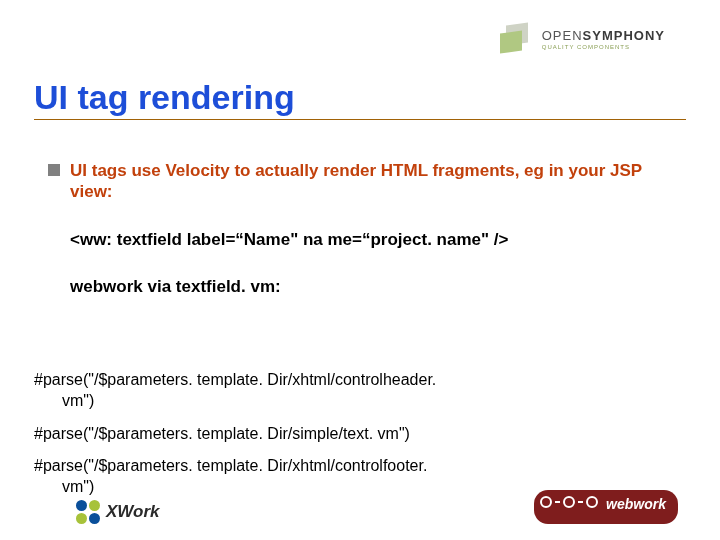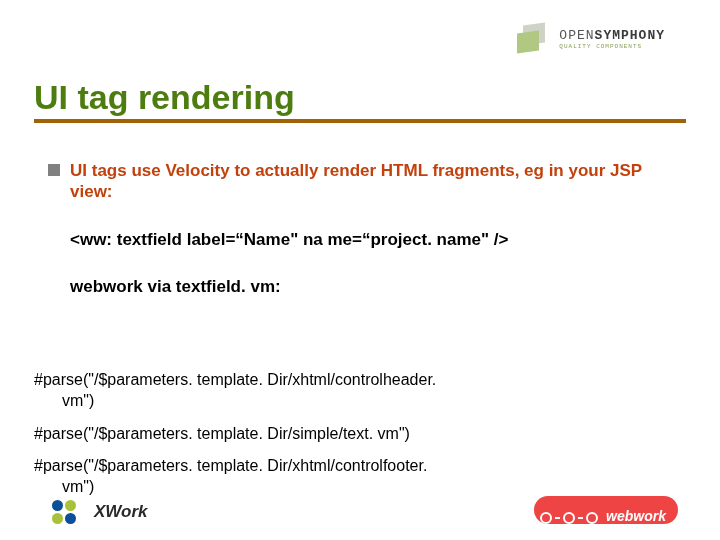--- a/index.html
+++ b/index.html
@@ -43,21 +43,20 @@
     position: absolute;
     left: 0; top: 8px;
     width: 22px; height: 20px;
     background: #b0c882;
     transform: skewY(-8deg);
   }
   .logo-top .brand {
     display: flex;
     flex-direction: column;
     line-height: 1;
-    font-family: Liberation Mono, monospace;
   }
   .logo-top .brand .name {
     font-size: 13px;
     letter-spacing: 1px;
     color: #555;
   }
   .logo-top .brand .name .bold { font-weight: 700; color:#3a3a3a; }
   .logo-top .brand .tag {
     font-size: 6px;
     letter-spacing: 1px;
@@ -66,22 +65,22 @@
   }
 
   
   .title {
     position: absolute;
     top: 78px;
     left: 34px;
     right: 34px;
     font-size: 34px;
     font-weight: 700;
-    color: #4d7c0f;
-    border-bottom: 4px solid #a16207;
+    color: #1d4ed8;
+    border-bottom: 1px solid #a16207;
     padding-bottom: 2px;
   }
 
   
   .body {
     position: absolute;
     top: 160px;
     left: 48px;
     right: 48px;
   }
@@ -123,25 +122,25 @@
     font-weight: 400;
     color: #000;
     margin-bottom: 12px;
     line-height: 1.3;
   }
   .codeline .indent { display:block; margin-left: 28px; }
 
   
   .logo-bl {
     position: absolute;
-    left: 52px;
+    left: 76px;
     bottom: 16px;
     display: flex;
     align-items: center;
-    gap: 18px;
+    gap: 6px;
   }
   .xwork-ico {
     position: relative;
     width: 24px; height: 24px;
   }
   .xwork-ico .circle {
     position:absolute; width:11px; height:11px; border-radius:50%;
     background:#0a4f9a;
   }
   .xwork-ico .c1{left:0;top:0}
@@ -153,25 +152,25 @@
     font-weight: 700;
     font-style: italic;
     color: #2a2a2a;
   }
 
   .logo-br {
     position: absolute;
     right: 42px;
     bottom: 16px;
     display: flex;
-    align-items: flex-end;
+    align-items: flex-start;
     height: 28px;
-    background: #ef4444;
+    background: #7f1d1d;
     border-radius: 14px;
-    padding: 0 12px 0 6px;
+    padding: 6px 12px 0 6px;
     gap: 8px;
   }
   .ww-ico {
     display:flex; gap:3px; align-items:center;
   }
   .ww-ico .d {
     width:8px; height:8px; border:2px solid #fff; border-radius:50%;
   }
   .ww-ico .line{ width:5px; height:2px; background:#fff;}
   .ww-txt {

